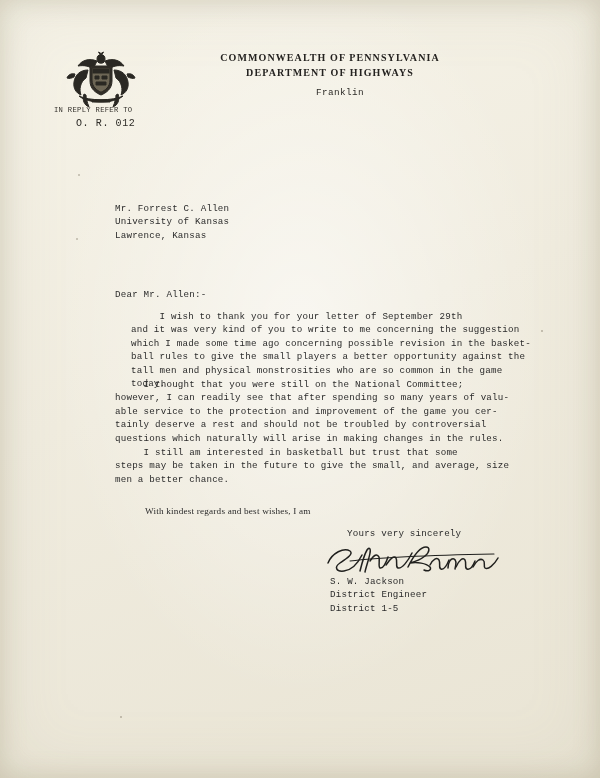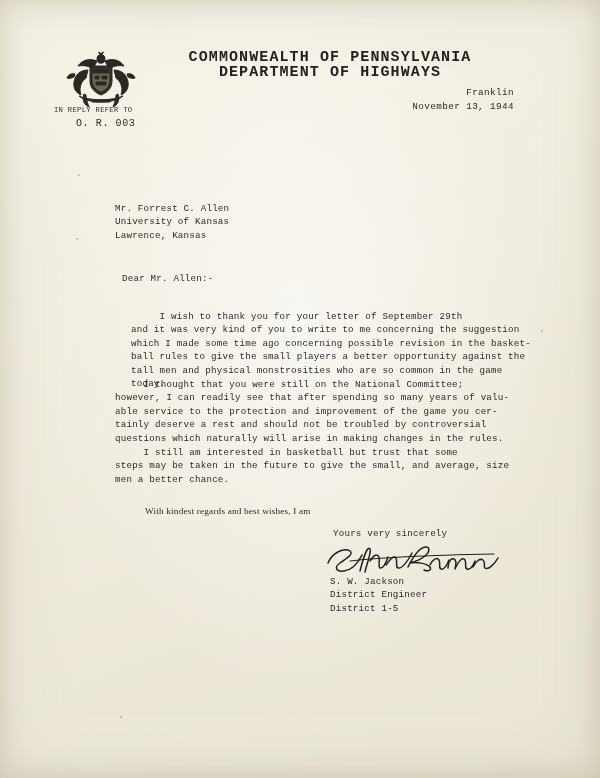--- a/index.html
+++ b/index.html
@@ -89,59 +89,58 @@
   }
 
   #org-block {
     position: absolute;
     left: 150px;
     top: 10px;
     width: 360px;
     text-align: center;
   }
   .org-line {
-    font-family: Liberation Mono, monospace;
+    font-family: Liberation Serif, serif;
     font-weight: bold;
-    font-size: 15px;
+    font-size: 10px;
     letter-spacing: 1.1px;
     color: #242220;
     line-height: 15px;
   }
   #place-block {
     position: absolute;
-    left: 154px;
+    left: 160px;
     top: 46px;
     width: 360px;
-    text-align: right;
+    text-align: center;
   }
   .place-line {
     font-family: "Liberation Mono", "DejaVu Sans Mono", monospace;
     font-size: 9.3px;
     letter-spacing: 0.4px;
     color: #2d2b27;
     line-height: 14px;
   }
 
   
   #addressee {
     position: absolute;
     left: 115px;
     top: 202px;
   }
   #salutation {
     position: absolute;
     left: 115px;
-    top: 272px;
-    margin-left: 7px;
+    top: 288px;
   }
   #para-1 { position: absolute; left: 115px; top: 310px; width: 400px; margin-left: 16px; }
   #para-2 { position: absolute; left: 115px; top: 378px; width: 400px; }
   #para-3 { position: absolute; left: 115px; top: 446px; width: 400px; }
   #closing-regards { position: absolute; left: 145px; top: 505px; font-family: Liberation Serif, serif; }
-  #closing-yours { position: absolute; left: 333px; top: 527px; }
+  #closing-yours { position: absolute; left: 347px; top: 527px; }
 
   #signature {
     position: absolute;
     left: 322px;
     top: 541px;
     width: 180px;
     height: 38px;
   }
   #signature svg { display: block; }
 
@@ -199,30 +198,29 @@
             <path d="M17 48 C27 53, 51 53, 61 48 C52 56, 26 56, 17 48 Z"></path>
             <path d="M30 52 l18 0 l0 2 l-18 0 Z"></path>
 
             <path d="M22 46 C20 52, 22 57, 27 59 C25 54, 24 50, 24 47 Z"></path>
             <path d="M56 46 C58 52, 56 57, 51 59 C53 54, 54 50, 54 47 Z"></path>
           </g>
         </svg>
       </div>
 
       <div id="reply-label">IN REPLY REFER TO</div>
-      <div id="reply-value">O. R. 003</div>
+      <div id="reply-value">O. R. 012</div>
 
       <div id="org-block">
         <div class="org-line">COMMONWEALTH OF PENNSYLVANIA</div>
         <div class="org-line">DEPARTMENT OF HIGHWAYS</div>
       </div>
 
       <div id="place-block">
         <div class="place-line">Franklin</div>
-        <div class="place-line">November 13, 1944</div>
       </div>
     </div>
 
     <div id="addressee">
       <div class="tw">Mr. Forrest C. Allen</div>
       <div class="tw">University of Kansas</div>
       <div class="tw">Lawrence, Kansas</div>
     </div>
 
     <div id="salutation" class="tw">Dear Mr. Allen:-</div>

